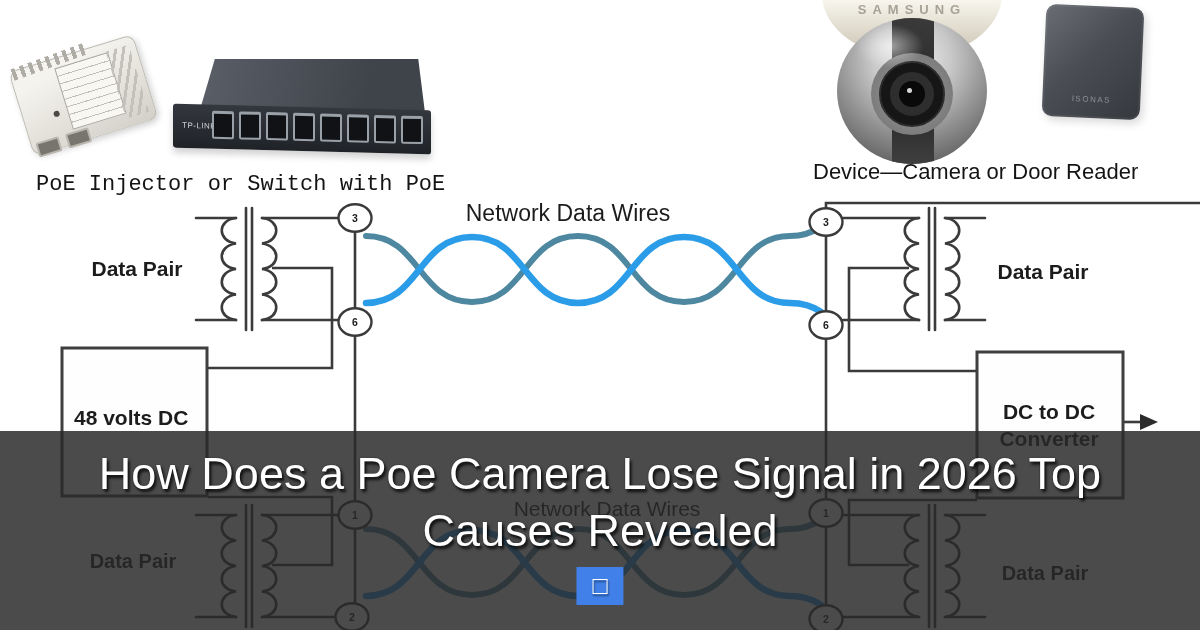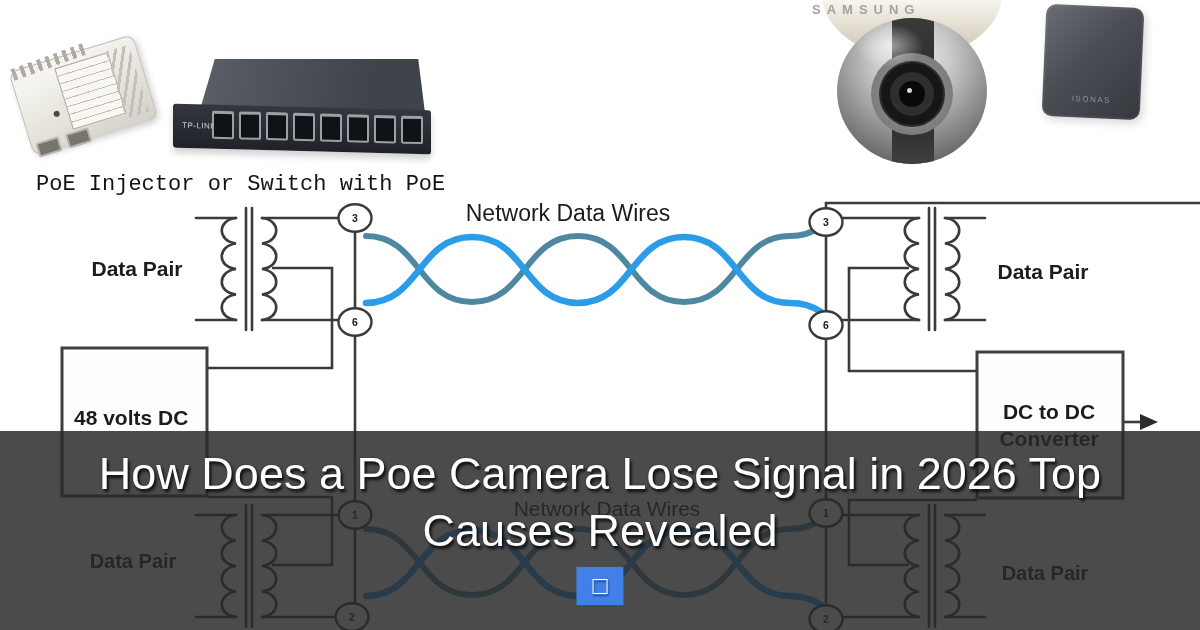--- a/index.html
+++ b/index.html
@@ -36,21 +36,21 @@
             background:linear-gradient(#34383e,#1f2227);transform:skewY(1.5deg);
             box-shadow:0 5px 7px rgba(0,0,0,.18);}
   .switch-brand{position:absolute;left:9px;top:17px;color:#cfd3d8;font-size:8px;letter-spacing:.5px;}
   .port-row{position:absolute;right:8px;top:6px;display:flex;gap:5px;}
   .port{width:22px;height:28px;background:#101216;border:2px solid #9aa0a7;border-top-width:3px;border-radius:2px;}
 
   
   .camera{position:absolute;left:812px;top:-70px;width:200px;height:240px;}
   .cam-base{position:absolute;left:10px;top:0;width:180px;height:128px;border-radius:50%;
             background:linear-gradient(#f7f5ec 55%,#ddd8ca 80%,#c6c1b2);}
-  .cam-brand{position:absolute;left:0;right:0;top:72px;text-align:left;color:#a8a296;
+  .cam-brand{position:absolute;left:0;right:0;top:72px;text-align:center;color:#a8a296;
             font-weight:bold;font-size:13px;letter-spacing:6px;}
   .cam-dome{position:absolute;left:25px;top:88px;width:150px;height:146px;border-radius:50%;overflow:hidden;
             background:radial-gradient(circle at 50% 28%,#ededed 0%,#c9c9c9 30%,#8f8f8f 60%,#606060 85%,#4a4a4a);}
   .cam-band{position:absolute;left:55px;top:0;width:42px;height:100%;
             background:linear-gradient(180deg,#3a3a3a,#262626 60%,#3f3f3f);}
   .cam-gloss{position:absolute;left:12%;top:4%;width:46%;height:30%;border-radius:50%;
             background:radial-gradient(rgba(255,255,255,.55),transparent 70%);}
   .lens-outer{position:absolute;left:50%;top:52%;transform:translate(-50%,-50%);width:82px;height:82px;
             border-radius:50%;background:radial-gradient(#9c9c9c,#6f6f6f);}
   .lens-dark{position:absolute;left:50%;top:50%;transform:translate(-50%,-50%);width:66px;height:66px;
@@ -210,20 +210,21 @@
       </div>
       <div class="cam-gloss"></div>
     </div>
   </div>
 
   <div class="reader">
     <div class="reader-brand">ISONAS</div>
   </div>
 
   <div class="caption caption-left">PoE Injector or Switch with PoE</div>
+  <div class="caption caption-right">Device—Camera or Door Reader</div>
 
   <div class="overlay"></div>
   <div class="title">How Does a Poe Camera Lose Signal in 2026 Top Causes Revealed</div>
   <div class="badge">
     <span class="badge-icon">□</span>
   </div>
 
 </div>
 
 </body></html>

